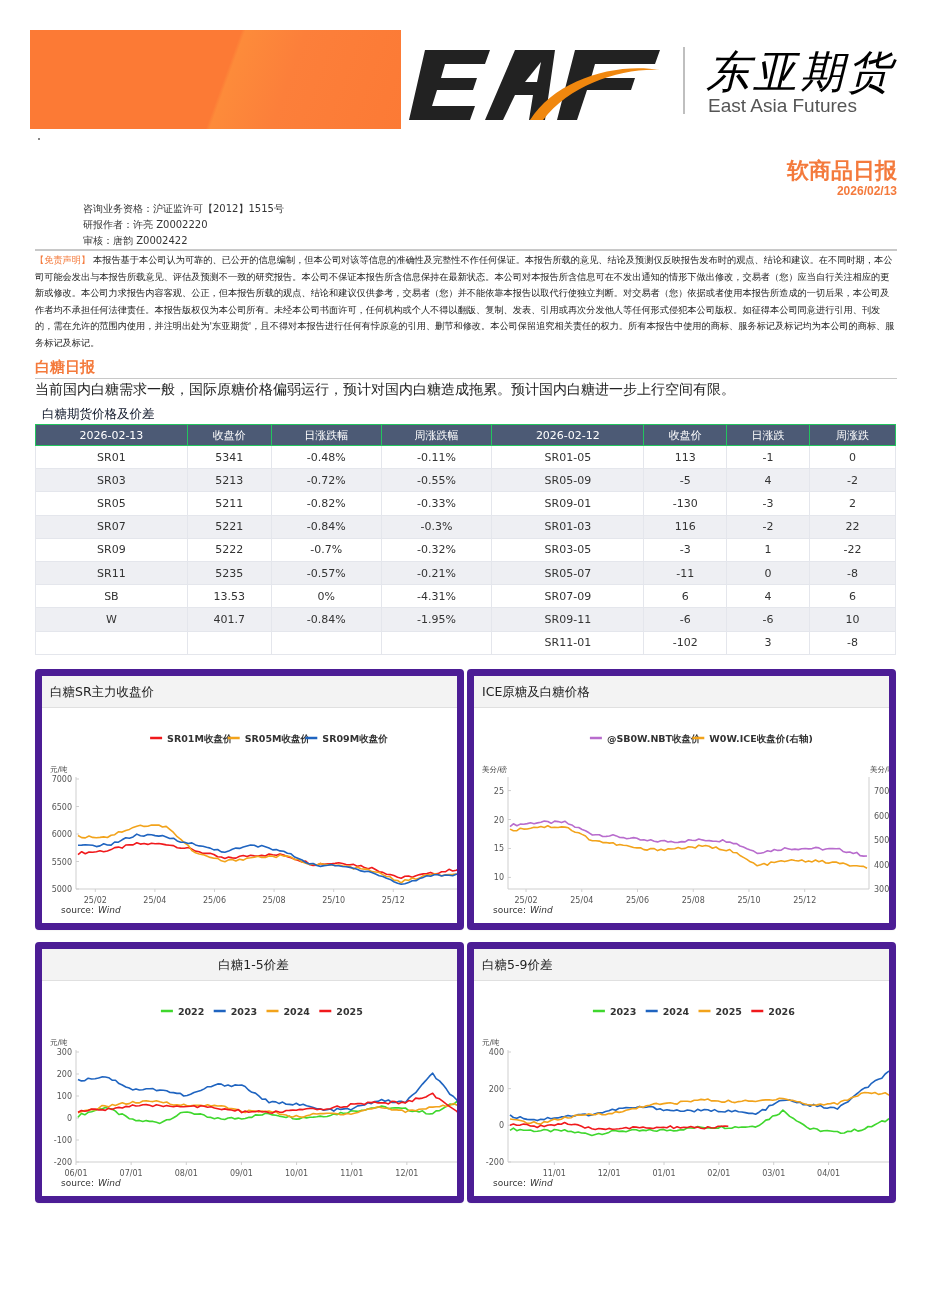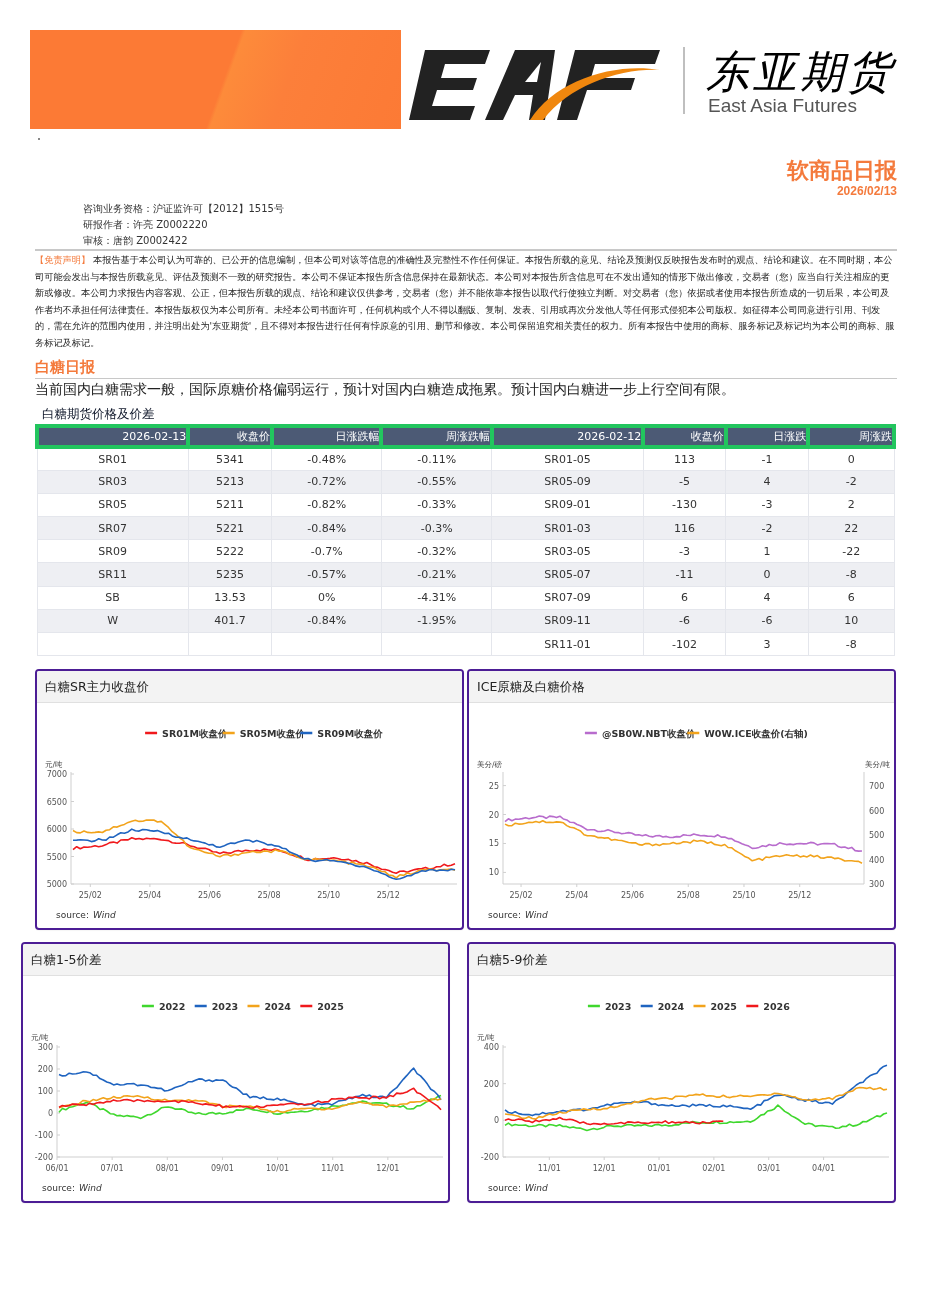--- a/index.html
+++ b/index.html
@@ -14,25 +14,25 @@
   .report-date { position: absolute; right: 33px; top: 184px; font-size: 12px; font-weight: bold; color: #f47a3c; font-family: "Liberation Sans", sans-serif; }
   .meta { position: absolute; left: 35px; font-size: 10px; color: #333; margin-left: 48px; }
   .disclaimer-rule { position: absolute; left: 35px; top: 249px; width: 862px; height: 2px; background: #c8c8c8; }
   .disclaimer { position: absolute; left: 35px; top: 252px; width: 862px; font-size: 9.2px; line-height: 16.5px; color: #222; }
   .disclaimer .tag { color: #f47a3c; text-align: right; }
   .section-title { position: absolute; left: 35px; top: 358px; font-size: 15px; font-weight: bold; color: #f47a3c; text-align: right; }
   .section-rule { position: absolute; left: 35px; top: 378px; width: 862px; height: 1px; background: #c8c8c8; }
   .summary { position: absolute; left: 35px; top: 381px; font-size: 14px; color: #222; }
   .table-caption { position: absolute; left: 42px; top: 406px; font-size: 12.5px; color: #0f172a; }
   table.prices { position: absolute; left: 35px; top: 424px; width: 861px; border-collapse: collapse; font-size: 11px; font-family: "DejaVu Sans", sans-serif; }
-  table.prices th { background: #4c5a75; color: #fff; font-weight: normal; height: 21px; border: 4px solid #22c55e; text-align: right; }
+  table.prices th { background: #4c5a75; color: #fff; font-weight: normal; height: 21px; border: 1px solid #22c55e; text-align: center; }
   table.prices td { height: 23.2px; text-align: center; color: #333; border: 1px solid #e4e6ec; }
   table.prices tr:nth-child(even) td { background: #eeeff3; }
   table.prices tr:nth-child(odd) td { background: #ffffff; }
-  .panel { position: absolute; width: 429px; height: 261px; border: 2px solid #4c1d95; border-radius: 4px; background: #fff; overflow: hidden; box-shadow: 0 1px 1px rgba(0,0,0,0.04); }
+  .panel { position: absolute; width: 429px; height: 261px; border: 7px solid #4c1d95; border-radius: 4px; background: #fff; overflow: hidden; box-shadow: 0 1px 1px rgba(0,0,0,0.04); }
   .panel-head { height: 32px; background: #f3f3f3; border-bottom: 1px solid #e0e0e0; font-size: 12.5px; padding: 8px 0 0 8px; color: #222; }
   .panel svg { position: absolute; left: 0; top: 33px; }
   .source { position: absolute; left: 19px; bottom: 8px; font-size: 9px; color: #333; margin-top: 16px; }
   .source i { font-style: italic; margin-left: 4px; }
 </style>
 </head>
 <body>
 
 <div class="banner"></div>
 <div class="banner-dot"></div>
@@ -251,21 +251,21 @@
       <line x1="115.9" y1="29" x2="127.9" y2="29" stroke="#b86ccd" stroke-width="2.5"></line>
       <text x="132.9" y="33" font-size="9.5" font-weight="bold" fill="#333" font-family="DejaVu Sans, sans-serif">@SB0W.NBT收盘价</text>
       <line x1="218.3" y1="29" x2="230.3" y2="29" stroke="#f2a31b" stroke-width="2.5"></line>
       <text x="235.3" y="33" font-size="9.5" font-weight="bold" fill="#333" font-family="DejaVu Sans, sans-serif">W0W.ICE收盘价(右轴)</text>
       <polyline points="36.0,117.7 39.4,114.8 42.9,116.8 46.3,115.1 49.7,115.2 53.2,114.6 56.6,113.8 60.0,114.7 63.5,113.9 66.9,113.3 70.3,112.1 73.8,112.5 77.2,114.3 80.6,112.1 84.1,112.6 87.5,113.6 90.9,112.2 94.4,115.0 97.8,115.9 101.2,118.3 104.7,118.5 108.1,120.5 111.5,121.7 115.0,123.8 118.4,126.0 121.8,125.8 125.3,125.7 128.7,127.5 132.1,127.4 135.5,127.0 139.0,125.8 142.4,126.9 145.8,128.5 149.3,128.6 152.7,129.7 156.1,129.2 159.6,128.6 163.0,129.3 166.4,131.0 169.9,130.7 173.3,131.7 176.7,130.8 180.2,132.2 183.6,132.9 187.0,131.7 190.5,131.5 193.9,133.0 197.3,132.4 200.8,133.5 204.2,133.4 207.6,132.6 211.1,132.9 214.5,130.8 217.9,131.3 221.4,131.5 224.8,130.0 228.2,130.9 231.7,131.7 235.1,131.6 238.5,132.1 242.0,132.3 245.4,132.7 248.8,130.8 252.3,133.1 255.7,133.1 259.1,134.6 262.6,134.6 266.0,137.0 269.4,138.0 272.9,139.7 276.3,141.0 279.7,142.1 283.2,144.4 286.6,144.3 290.0,143.4 293.5,141.7 296.9,142.5 300.3,140.5 303.8,141.4 307.2,141.2 310.6,138.8 314.0,139.7 317.5,140.6 320.9,140.1 324.3,140.6 327.8,139.8 331.2,139.5 334.6,139.9 338.1,139.6 341.5,138.4 344.9,138.9 348.4,140.9 351.8,140.0 355.2,139.5 358.7,139.6 362.1,139.8 365.5,139.5 369.0,142.4 372.4,143.4 375.8,143.0 379.3,144.5 382.7,143.4 386.1,146.6 389.6,147.1 393.0,147.0" fill="none" stroke="#b86ccd" stroke-width="1.6" stroke-linejoin="round"></polyline>
       <polyline points="36.0,120.1 39.4,121.7 42.9,121.6 46.3,119.2 49.7,120.1 53.2,120.0 56.6,119.3 60.0,118.3 63.5,118.5 66.9,117.5 70.3,118.4 73.8,116.8 77.2,118.5 80.6,118.2 84.1,118.5 87.5,117.9 90.9,118.1 94.4,118.8 97.8,121.6 101.2,123.2 104.7,123.7 108.1,125.4 111.5,127.0 115.0,130.7 118.4,131.8 121.8,131.8 125.3,132.1 128.7,133.6 132.1,133.5 135.5,134.1 139.0,133.7 142.4,136.2 145.8,135.5 149.3,136.3 152.7,136.5 156.1,137.5 159.6,138.5 163.0,138.9 166.4,138.7 169.9,140.6 173.3,141.1 176.7,139.6 180.2,139.6 183.6,141.6 187.0,140.3 190.5,141.5 193.9,139.9 197.3,140.0 200.8,139.7 204.2,138.6 207.6,139.7 211.1,139.4 214.5,137.8 217.9,138.0 221.4,138.9 224.8,136.2 228.2,137.3 231.7,136.5 235.1,137.2 238.5,139.2 242.0,138.0 245.4,140.4 248.8,141.0 252.3,141.7 255.7,140.5 259.1,143.5 262.6,143.7 266.0,146.5 269.4,148.4 272.9,150.4 276.3,152.8 279.7,154.1 283.2,156.8 286.6,155.8 290.0,154.5 293.5,156.2 296.9,153.0 300.3,153.5 303.8,152.6 307.2,151.7 310.6,152.6 314.0,151.7 317.5,150.7 320.9,151.5 324.3,152.0 327.8,150.9 331.2,152.9 334.6,151.9 338.1,152.9 341.5,151.0 344.9,152.8 348.4,151.6 351.8,154.0 355.2,154.1 358.7,153.0 362.1,153.1 365.5,154.6 369.0,154.1 372.4,155.2 375.8,157.0 379.3,156.7 382.7,156.8 386.1,157.3 389.6,157.4 393.0,159.2" fill="none" stroke="#f2a31b" stroke-width="1.6" stroke-linejoin="round"></polyline>
     </svg>
   <div class="source">source:<i>Wind</i></div>
 </div>
 
-<div class="panel" style="left:21px; top:942px;">
+<div class="panel" style="left:35px; top:942px;text-align:center;">
   <div class="panel-head">白糖1-5价差</div>
   <svg id="chart2" width="429" height="228">
       <line x1="34" y1="68" x2="34" y2="180" stroke="#cfcfcf" stroke-width="1"></line>
       <line x1="34" y1="180" x2="420" y2="180" stroke="#cfcfcf" stroke-width="1"></line>
       <text x="8" y="63" font-size="7.5" fill="#444" font-family="DejaVu Sans, sans-serif">元/吨</text>
       <text x="30" y="73" font-size="8" fill="#555" text-anchor="end" font-family="DejaVu Sans, sans-serif">300</text>
       <line x1="34" y1="70" x2="37" y2="70" stroke="#cfcfcf"></line>
       <text x="30" y="95" font-size="8" fill="#555" text-anchor="end" font-family="DejaVu Sans, sans-serif">200</text>
       <line x1="34" y1="92" x2="37" y2="92" stroke="#cfcfcf"></line>
       <text x="30" y="117" font-size="8" fill="#555" text-anchor="end" font-family="DejaVu Sans, sans-serif">100</text>

